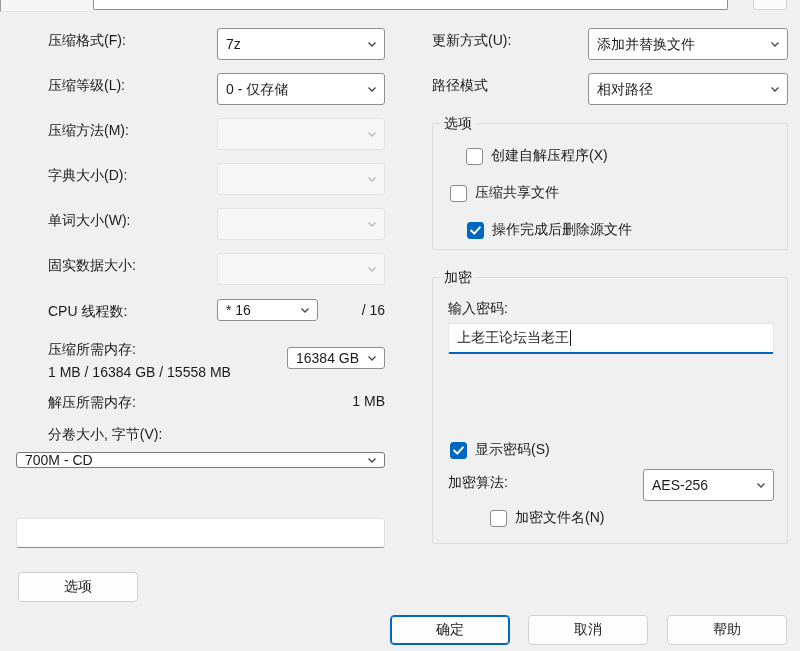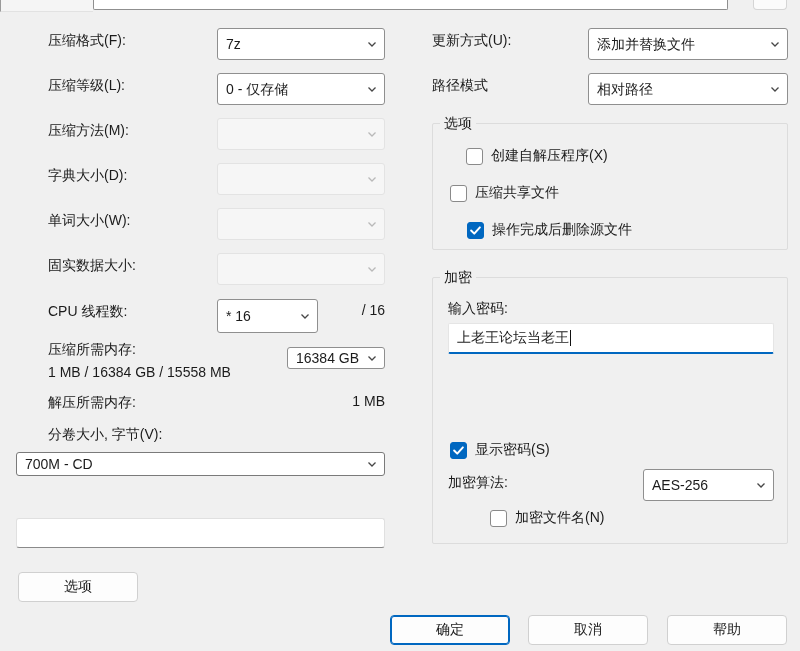--- a/index.html
+++ b/index.html
@@ -119,42 +119,42 @@
 
 <div class="lbl" style="left:48px;top:256px;">固实数据大小:</div>
 <div class="combo disabled" style="left:217px;top:253px;width:168px;">
   <span class="val"></span>
   <svg class="chevron" viewBox="0 0 12 12">
       <path d="M2.5 4.5l3.5 3.5 3.5-3.5"></path>
     </svg>
 </div>
 
 <div class="lbl" style="left:48px;top:302px;">CPU 线程数:</div>
-<div class="combo" style="left:217px;top:299px;width:101px;height:34px;">
+<div class="combo" style="left:217px;top:299px;width:101px;height:22px;">
   <span class="val">* 16</span>
   <svg class="chevron" viewBox="0 0 12 12">
       <path d="M2.5 4.5l3.5 3.5 3.5-3.5"></path>
     </svg>
 </div>
 <div class="right-val" style="left:340px;top:302px;width:45px;">/ 16</div>
 
 <div class="lbl" style="left:48px;top:340px;">压缩所需内存:</div>
 <div class="lbl" style="left:48px;top:363px;">1 MB / 16384 GB / 15558 MB</div>
 <div class="combo" style="left:287px;top:347px;width:98px;height:22px;">
   <span class="val">16384 GB</span>
   <svg class="chevron" viewBox="0 0 12 12">
       <path d="M2.5 4.5l3.5 3.5 3.5-3.5"></path>
     </svg>
 </div>
 
 <div class="lbl" style="left:48px;top:393px;">解压所需内存:</div>
 <div class="right-val" style="left:300px;top:393px;width:85px;">1 MB</div>
 
 <div class="lbl" style="left:48px;top:425px;">分卷大小, 字节(V):</div>
-<div class="combo" style="left:16px;top:452px;width:369px;height:24px;border-color:#7a7a7a;">
+<div class="combo" style="left:16px;top:452px;width:369px;height:16px;border-color:#7a7a7a;">
   <span class="val">700M - CD</span>
   <svg class="chevron" viewBox="0 0 12 12">
       <path d="M2.5 4.5l3.5 3.5 3.5-3.5"></path>
     </svg>
 </div>
 
 <div class="lbl" style="left:30px;top:487px;margin-top:31px;">参数(P):</div>
 <div class="tbox" style="left:16px;top:518px;width:369px;height:30px;">
   <span></span>
 </div>

